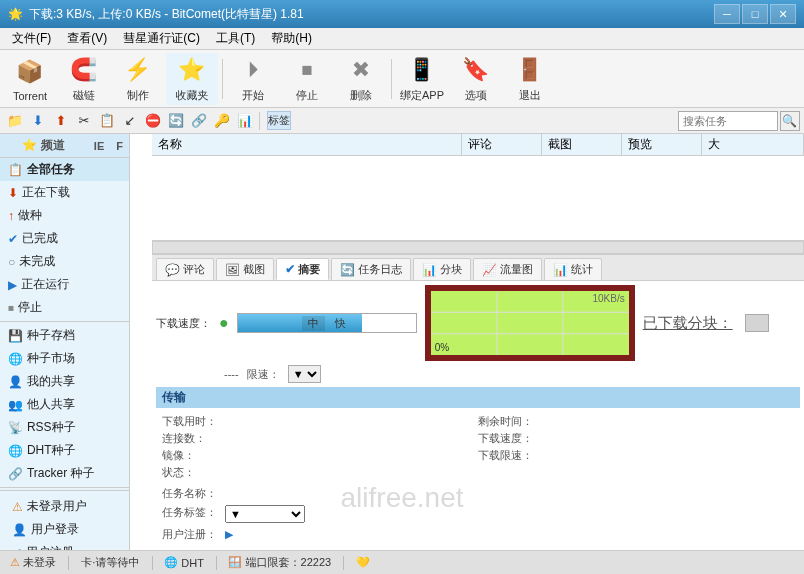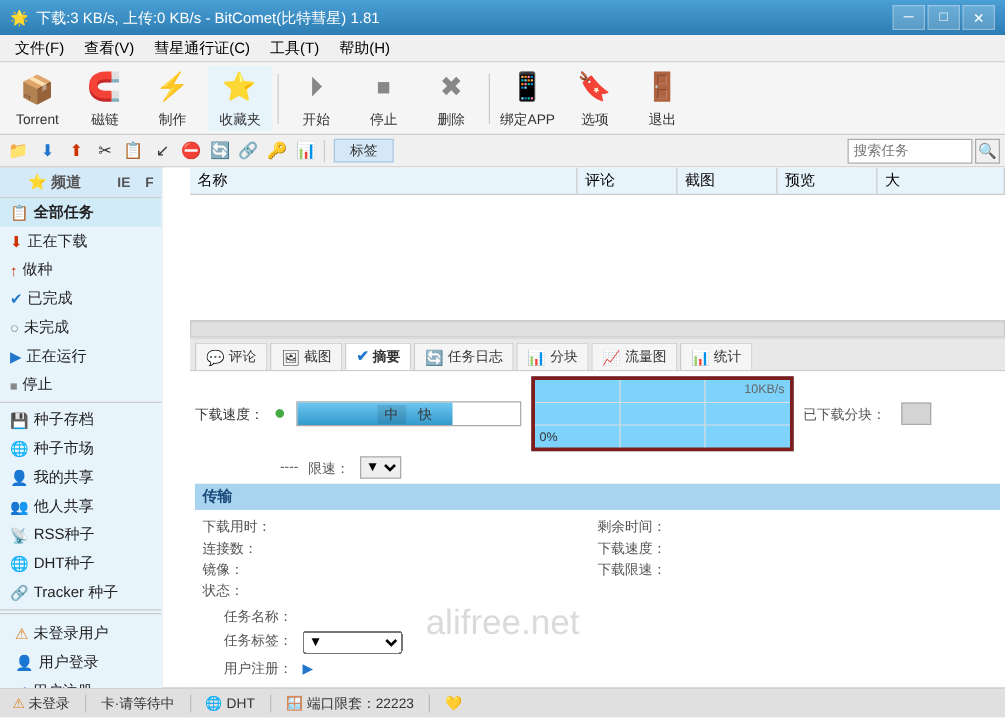--- a/index.html
+++ b/index.html
@@ -125,21 +125,21 @@
     }
     .icon-bar-separator {
       width: 1px;
       height: 18px;
       background: #ccc;
       margin: 0 2px;
     }
     .icon-bar-tag {
       background: #d4e8f7;
       border: 1px solid #adc6e0;
-      padding: 1px 12px;
+      padding: 1px 0;
       font-size: 11px;
       color: #333;
       margin-left: 4px;
     }
     .search-box {
       margin-left: auto;
       display: flex;
       align-items: center;
       gap: 2px;
     }
@@ -320,24 +320,24 @@
       justify-content: center;
     }
     .limit-select {
       height: 18px;
       font-size: 11px;
       border: 1px solid #aaa;
     }
 
     
     .chart-area {
-      border: 3px solid #7f1d1d;
-      background: #7dd3fc;
+      border: 6px solid #7f1d1d;
+      background: #bef264;
       width: 210px;
-      height: 60px;
+      height: 76px;
       position: relative;
       flex-shrink: 0;
     }
     .chart-label {
       position: absolute;
       top: 2px;
       right: 4px;
       font-size: 10px;
       color: #666;
     }
@@ -415,42 +415,42 @@
     
     .dl-block {
       width: 24px;
       height: 18px;
       border: 1px solid #aaa;
       background: #d4d4d4;
       margin-left: 4px;
     }
 
     .already-dl-label {
-      font-size: 11px;
+      font-size: 15px;
       color: #555;
       white-space: nowrap;
+      text-decoration: underline;
     }
 
     .detail-row {
       display: flex;
       align-items: center;
       gap: 8px;
       margin-bottom: 4px;
     }
 
     .limit-label { font-size: 11px; color: #555; white-space: nowrap; }
     .limit-dashes { font-size: 11px; color: #555; }
 
     .general-grid {
       display: grid;
       grid-template-columns: auto 1fr;
       gap: 4px 8px;
       font-size: 11px;
       padding: 4px 6px;
-      margin-left: 17px;
     }
     .g-key { color: #555; white-space: nowrap; }
     .g-val {
       display: flex;
       align-items: center;
       gap: 4px;
     }
 
     
     .watermark {

